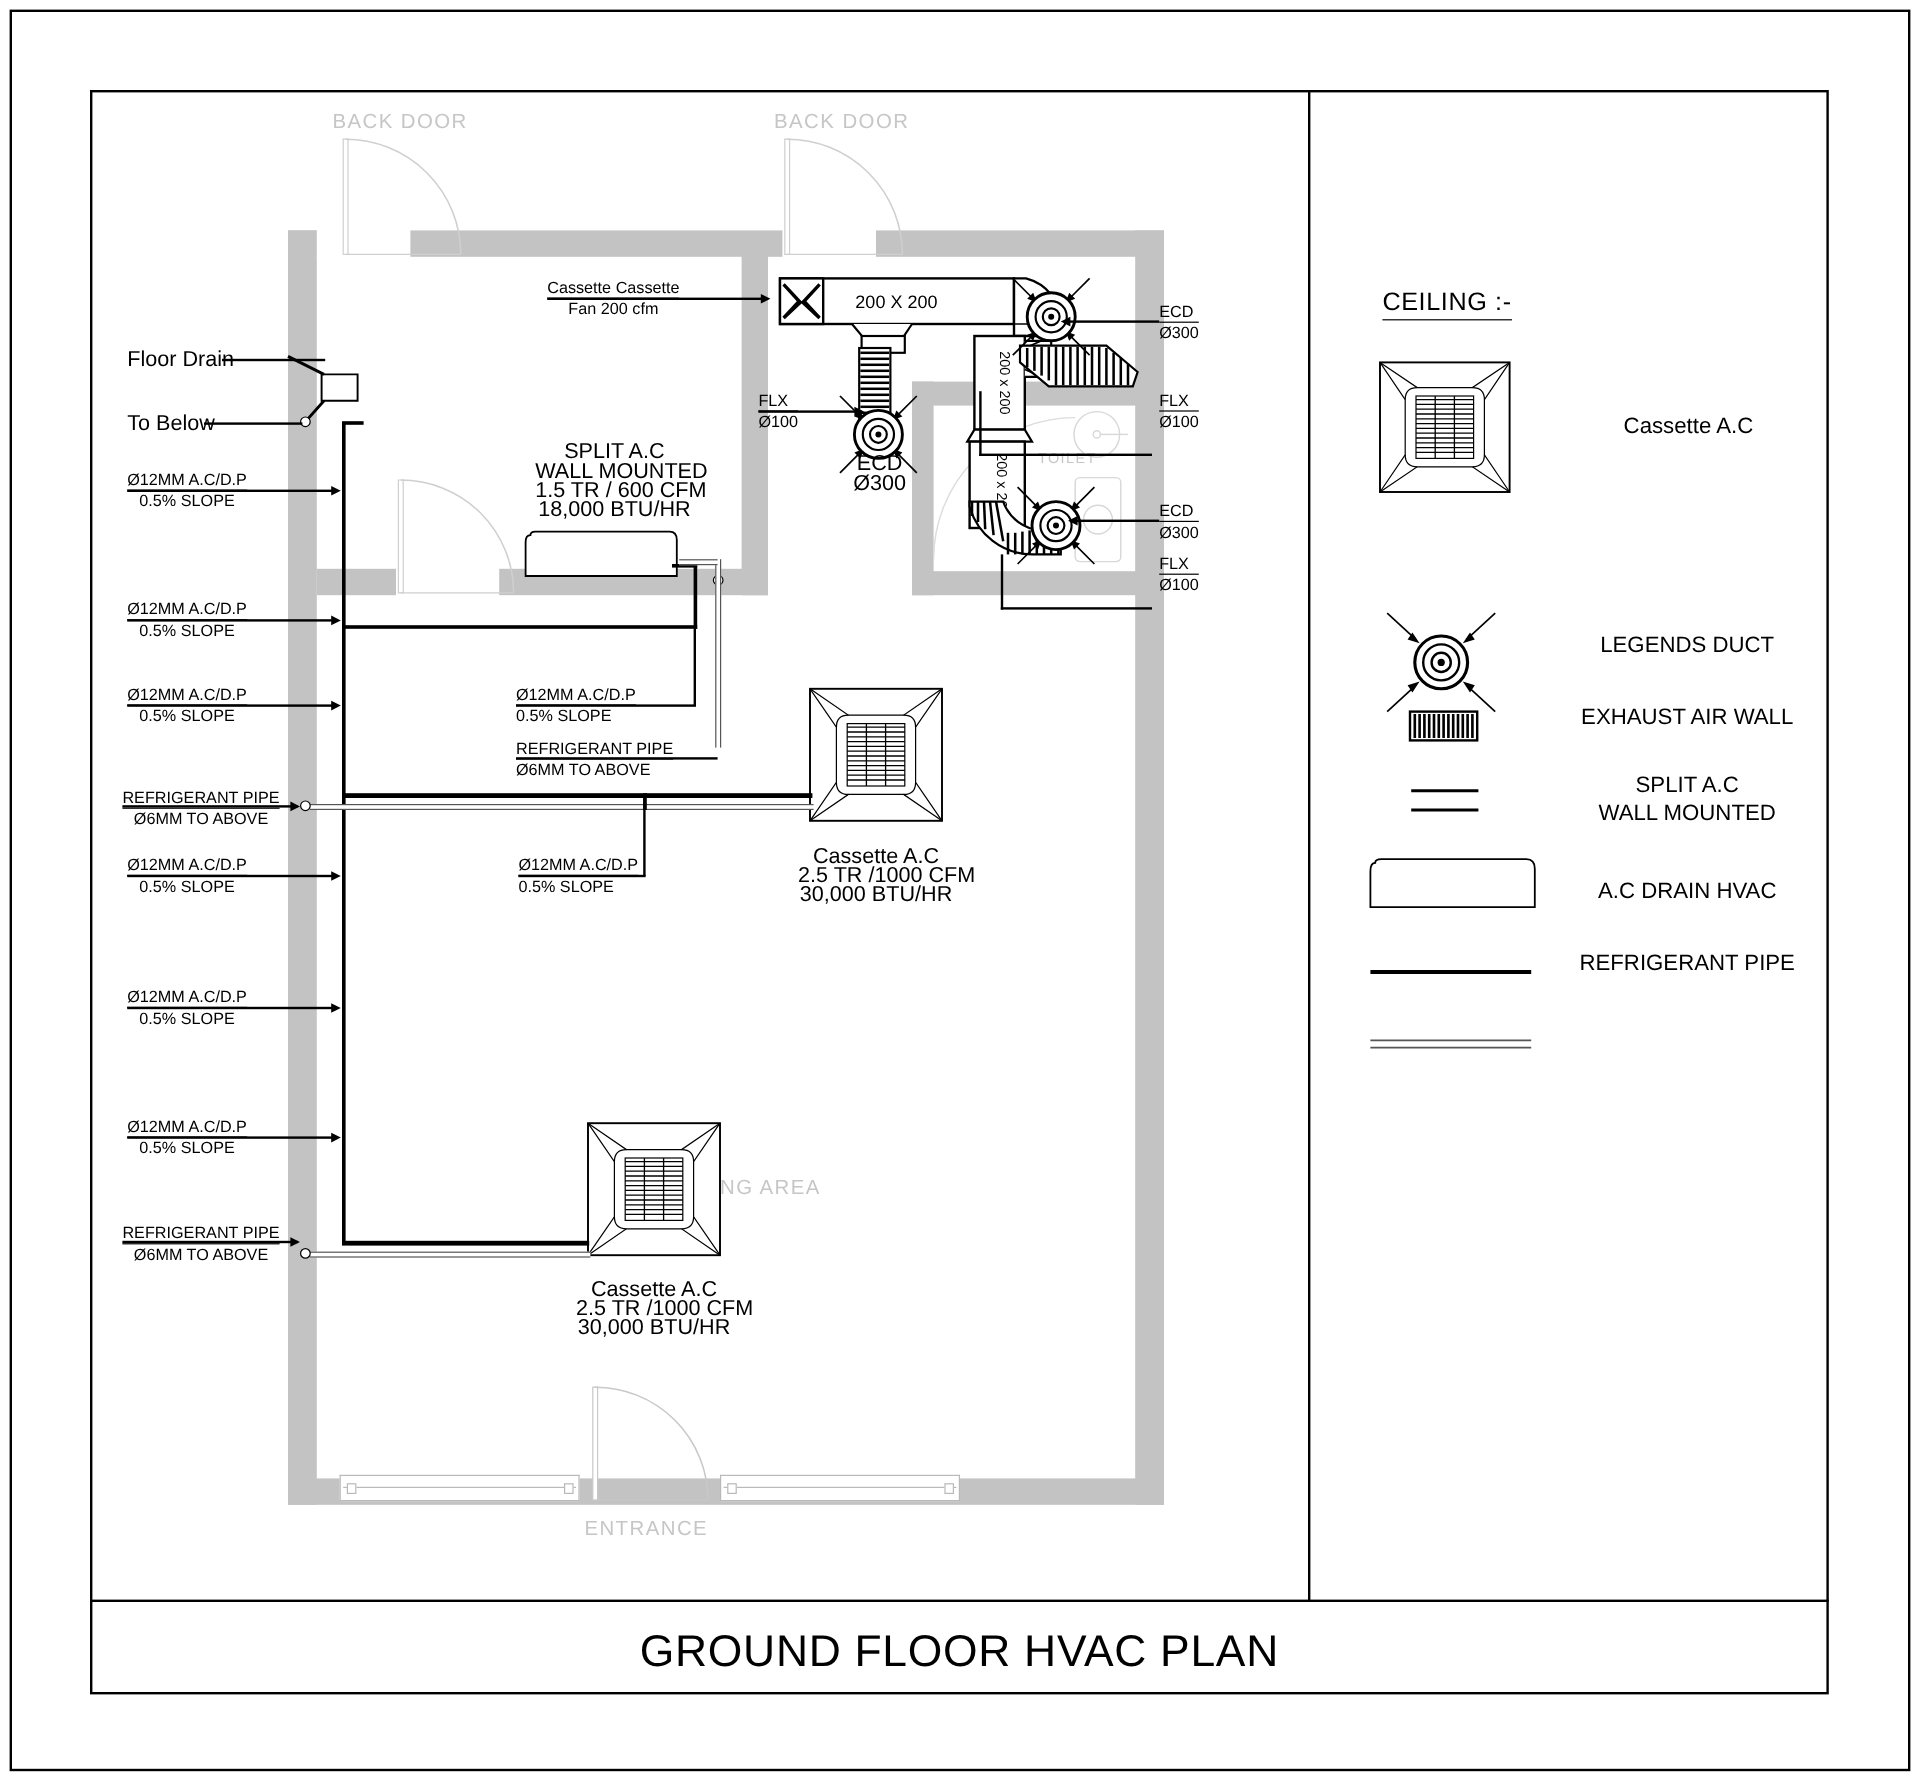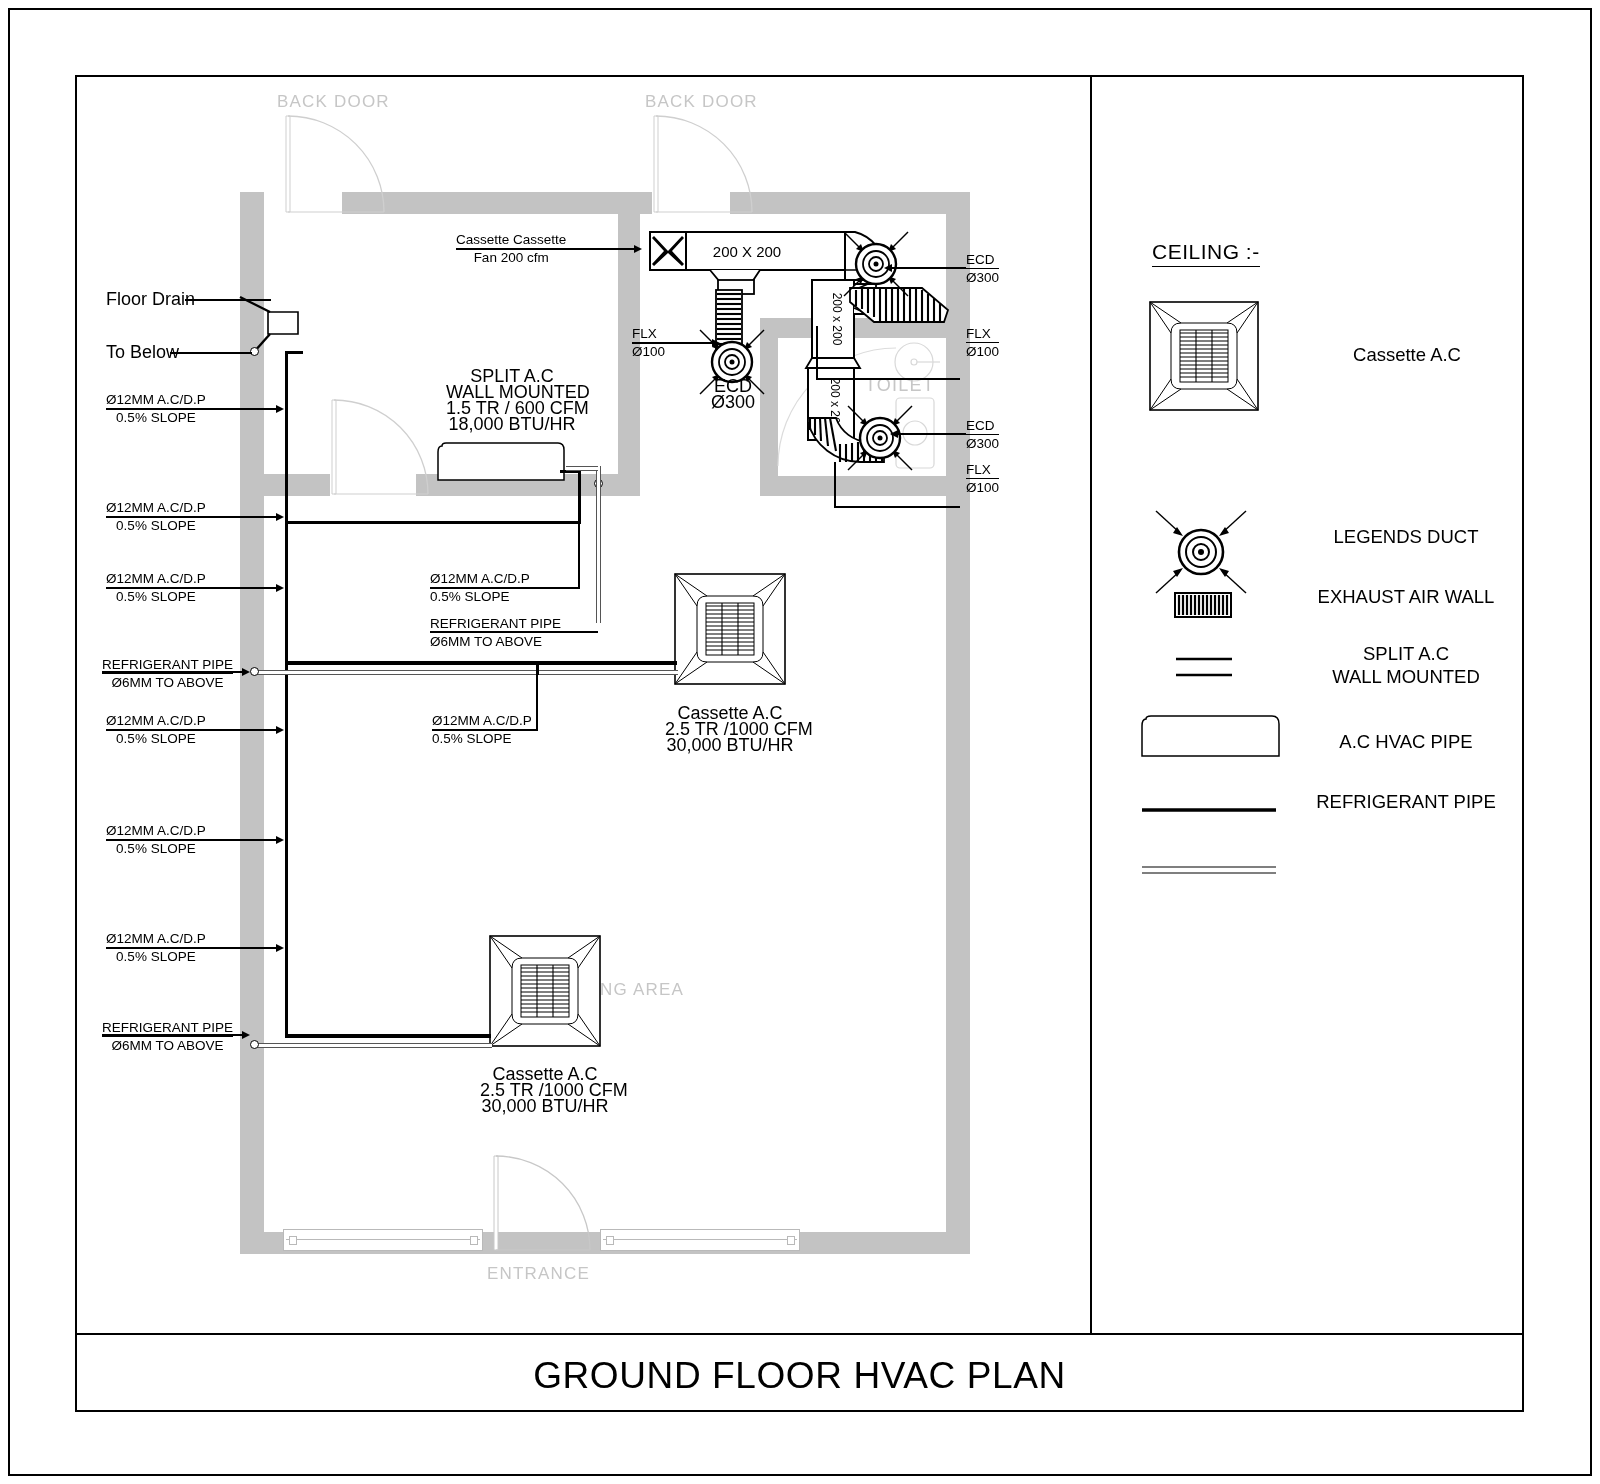--- a/index.html
+++ b/index.html
@@ -15,21 +15,21 @@
   .title-text{position:absolute;left:75px;top:1340px;width:1449px;height:72px;
      display:flex;align-items:center;justify-content:center;
      font-size:37px;letter-spacing:.6px;font-weight:400;color:#000;}
 
   
   #plan{position:absolute;left:0;top:0;width:1090px;height:1334px;}
   .wall{position:absolute;background:#c3c3c3;}
   .room-fill{position:absolute;background:#ffffff;}
   .thinline{position:absolute;background:#b9b9b9;}
   .gray-label{position:absolute;color:#c6c6c6;font-size:17px;letter-spacing:1.2px;white-space:nowrap;}
-  .gray-label.sm{font-size:18px;}
+  .gray-label.sm{font-size:12px;}
 
   
   .svgbox{position:absolute;overflow:visible;}
 
   
   .ann{position:absolute;font-size:13.5px;line-height:15px;white-space:nowrap;color:#000;}
   .ann .l1{display:block;border-bottom:1.6px solid #000;padding-bottom:1px;}
   .ann .l2{display:block;text-align:center;padding-top:1px;}
   .ann.center .l1,.ann.center .l2{text-align:center;}
   .ann-plain{position:absolute;font-size:18px;line-height:16px;white-space:nowrap;text-align:center;color:#000;}
@@ -584,21 +584,21 @@
 
     <svg class="svgbox" style="left:50px;top:640px;width:142px;height:44px;">
       <path d="M6,4 Q6,1 11,1 L132,1 Q139,1 139,9 L139,41 L2,41 L2,11 Q2,4 6,4 Z" fill="#fff" stroke="#000" stroke-width="1.5"></path>
     </svg>
     <div class="legend-label" style="left:198px;top:567px;width:236px;">SPLIT A.C
 WALL MOUNTED</div>
 
     <svg class="svgbox" style="left:50px;top:728px;width:140px;height:14px;">
       <line x1="2" y1="7" x2="136" y2="7" stroke="#000" stroke-width="3.4"></line>
     </svg>
-    <div class="legend-label" style="left:198px;top:655px;width:236px;">A.C HVAC PIPE</div>
+    <div class="legend-label" style="left:198px;top:655px;width:236px;">A.C DRAIN HVAC</div>
 
     <svg class="svgbox" style="left:50px;top:788px;width:140px;height:14px;">
       <line x1="2" y1="4" x2="136" y2="4" stroke="#555" stroke-width="1.4"></line>
       <line x1="2" y1="10" x2="136" y2="10" stroke="#555" stroke-width="1.4"></line>
     </svg>
     <div class="legend-label" style="left:198px;top:715px;width:236px;">REFRIGERANT PIPE</div>
 
   </div>
 
   <div class="title-text">GROUND FLOOR HVAC PLAN</div>

